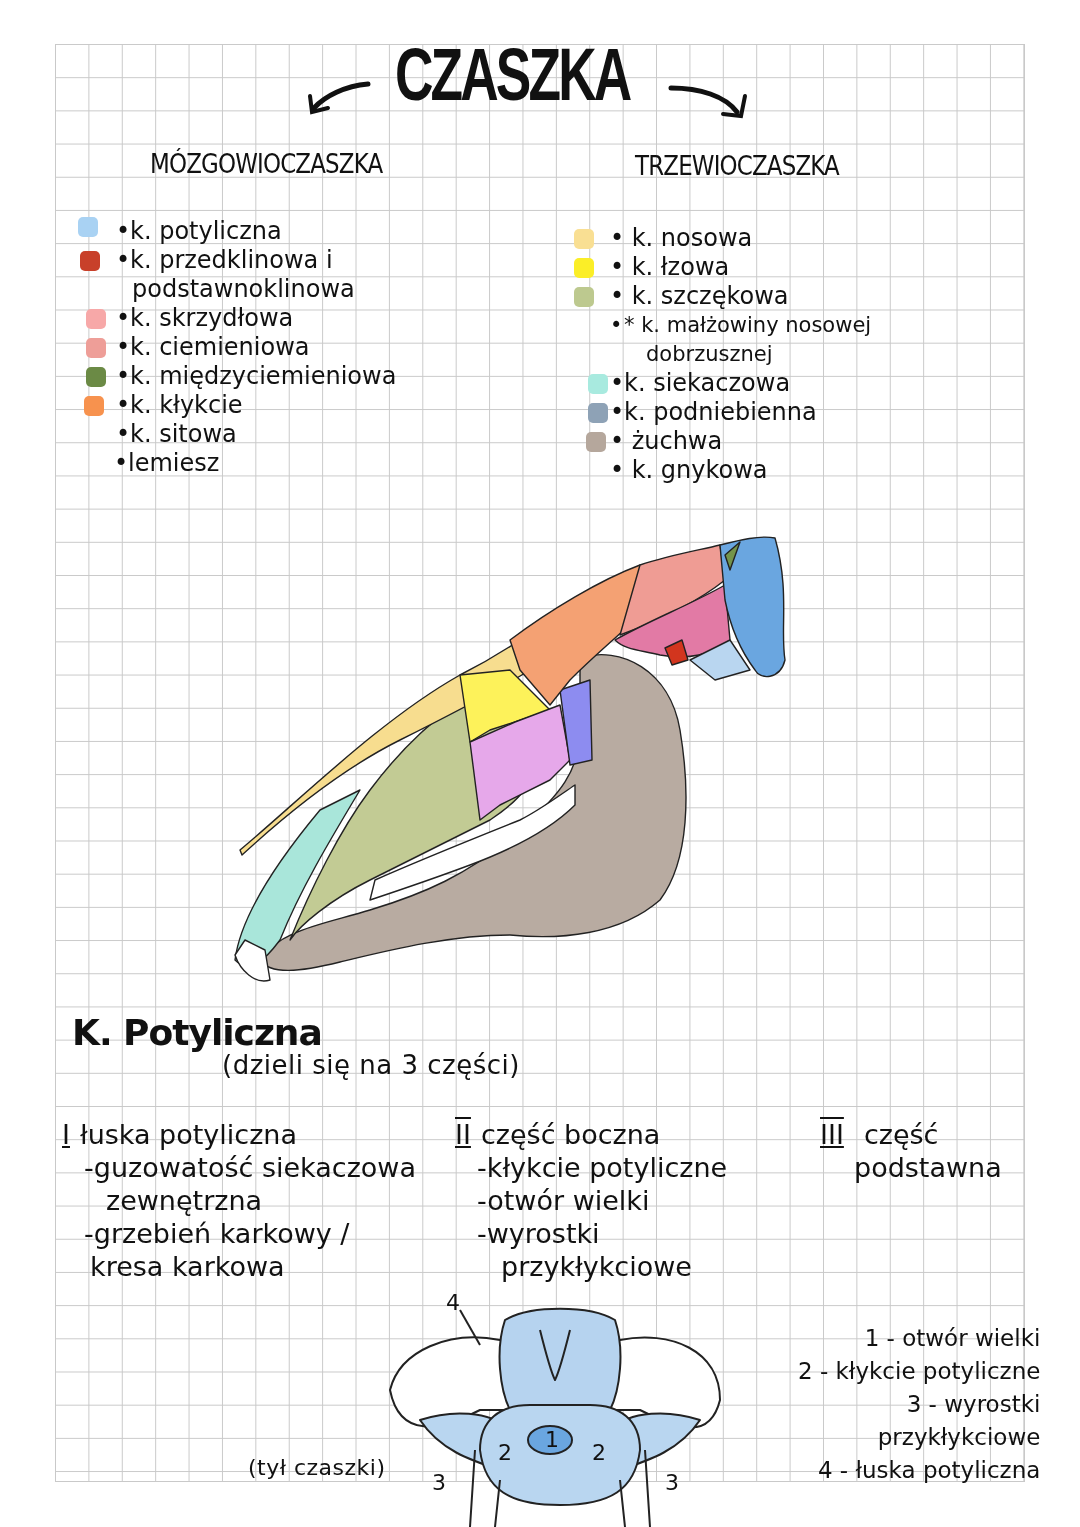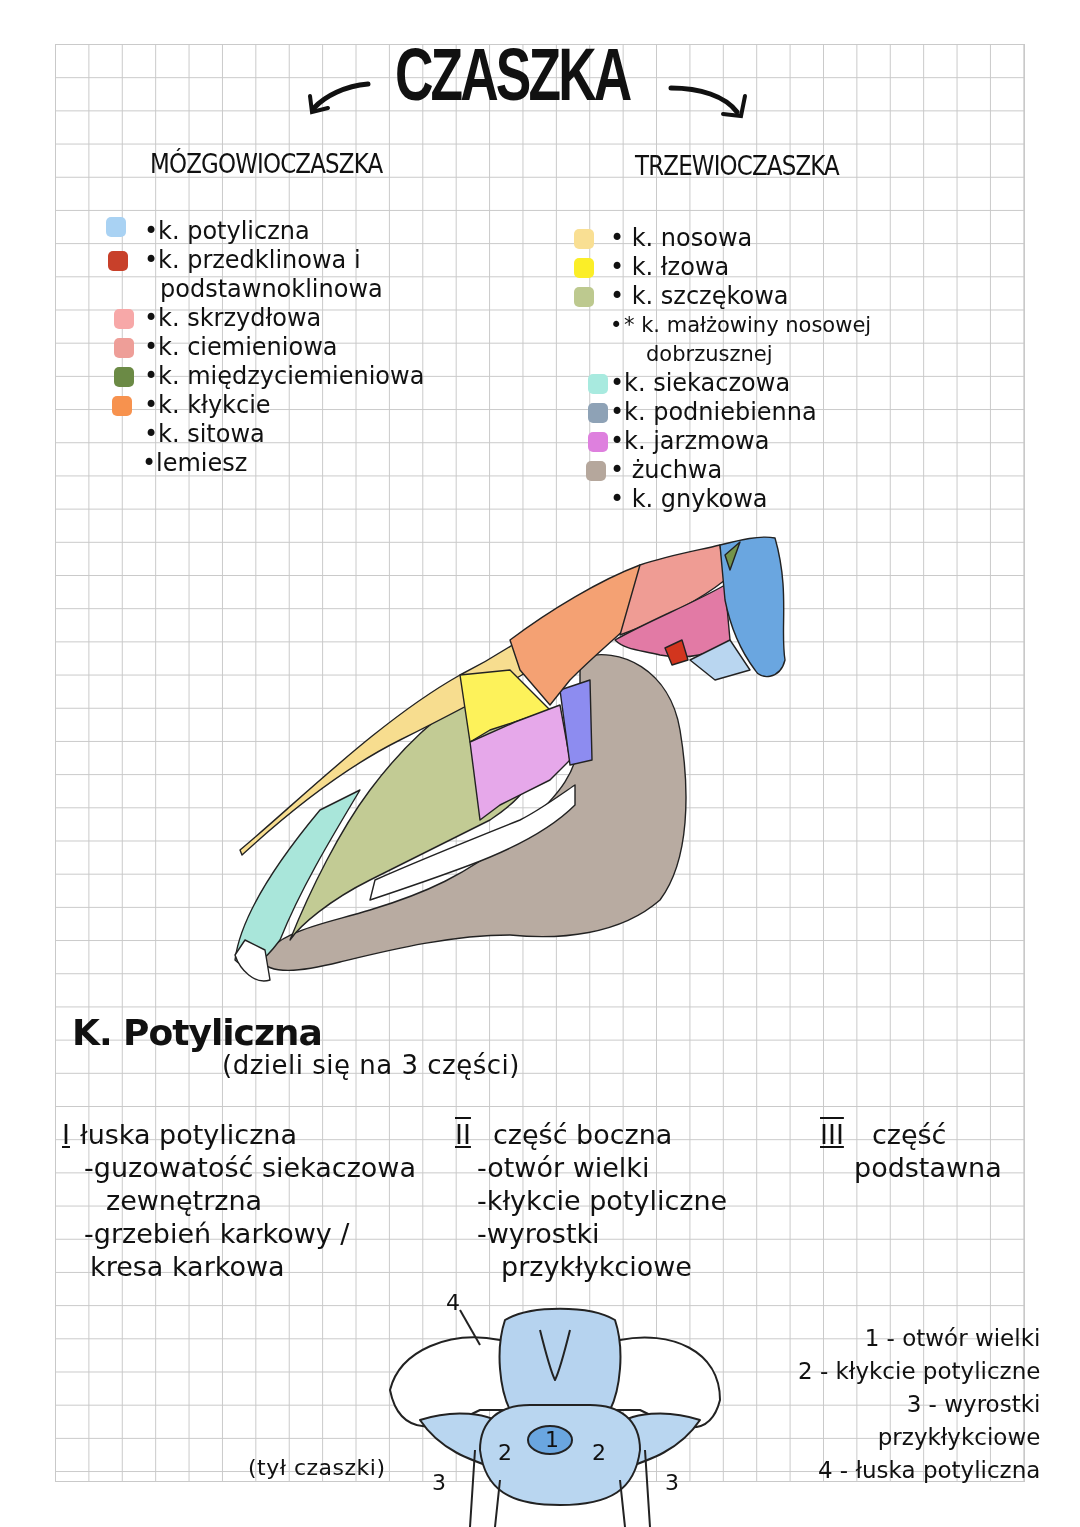--- a/index.html
+++ b/index.html
@@ -39,41 +39,40 @@
   <path d="M68 6 C45 8 25 18 14 30" stroke="#111" stroke-width="5" fill="none" stroke-linecap="round"></path>
   <path d="M10 18 L12 34 L28 30" stroke="#111" stroke-width="4" fill="none" stroke-linecap="round"></path>
 </svg>
 <svg class="abs" style="left:665px;top:80px" width="90" height="45">
   <path d="M6 8 C35 8 60 16 72 32" stroke="#111" stroke-width="5" fill="none" stroke-linecap="round"></path>
   <path d="M80 16 L76 36 L58 34" stroke="#111" stroke-width="4" fill="none" stroke-linecap="round"></path>
 </svg>
 <div class="abs subhead" style="left:150px;top:148px">MÓZGOWIOCZASZKA</div>
 <div class="abs subhead" style="left:635px;top:150px">TRZEWIOCZASZKA</div>
 
-<ul class="abs list" style="left:104px;top:217px;width:360px">
+<ul class="abs list" style="left:76px;top:217px;width:360px">
   <li style="padding-left:40px"><span class="swatch" style="left:2px;top:0;background:#a9d2f3"></span><span class="bullet">•</span><span>k. potyliczna</span></li>
   <li style="padding-left:40px"><span class="swatch" style="left:4px;background:#c8402a"></span><span class="bullet">•</span><span>k. przedklinowa  i</span></li>
   <li style="padding-left:56px"><span>podstawnoklinowa</span></li>
   <li style="padding-left:40px"><span class="swatch" style="left:10px;background:#f7a8a8"></span><span class="bullet">•</span><span>k. skrzydłowa</span></li>
   <li style="padding-left:40px"><span class="swatch" style="left:10px;background:#ee9e98"></span><span class="bullet">•</span><span>k. ciemieniowa</span></li>
   <li style="padding-left:40px"><span class="swatch" style="left:10px;background:#6b8a45"></span><span class="bullet">•</span><span>k. międzyciemieniowa</span></li>
   <li style="padding-left:40px"><span class="swatch" style="left:8px;background:#f7924e"></span><span class="bullet">•</span><span>k. kłykcie</span></li>
   <li style="padding-left:40px"><span class="bullet">•</span><span>k. sitowa</span></li>
   <li style="padding-left:38px"><span class="bullet">•</span><span>lemiesz</span></li>
 </ul>
 
 <ul class="abs list" style="left:570px;top:224px;width:380px">
   <li style="padding-left:40px"><span class="swatch" style="left:4px;background:#f9df93"></span><span class="bullet">•</span> <span>k. nosowa</span></li>
   <li style="padding-left:40px"><span class="swatch" style="left:4px;background:#fbee27"></span><span class="bullet">•</span> <span>k. łzowa</span></li>
   <li style="padding-left:40px"><span class="swatch" style="left:4px;background:#bdc98f"></span><span class="bullet">•</span> <span>k. szczękowa</span></li>
   <li style="padding-left:40px;font-size:21px"><span class="bullet">•</span><span>* k. małżowiny nosowej</span></li>
   <li style="padding-left:76px;font-size:21px"><span>dobrzusznej</span></li>
   <li style="padding-left:40px"><span class="swatch" style="left:18px;background:#a8eadf"></span><span class="bullet">•</span><span>k. siekaczowa</span></li>
   <li style="padding-left:40px"><span class="swatch" style="left:18px;background:#8ea2b6"></span><span class="bullet">•</span><span>k. podniebienna</span></li>
-  <li style="padding-left:40px"><span class="swatch" style="left:18px;background:#de80de"></span><span class="bullet">•</span><span>k. jarzmowa</span></li>
   <li style="padding-left:40px"><span class="swatch" style="left:16px;background:#b5a79c"></span><span class="bullet">•</span> <span>żuchwa</span></li>
   <li style="padding-left:40px"><span class="bullet">•</span> <span>k. gnykowa</span></li>
 </ul>
 
 <svg class="abs" style="left:220px;top:530px" width="580" height="470" viewBox="0 0 580 470">
   <g stroke="#222" stroke-width="1.4" stroke-linejoin="round">
 
     <path d="M360 128 C400 115 450 140 460 200 C470 260 470 330 440 370 C400 405 340 410 290 405 C230 405 170 420 120 432 C80 442 50 445 40 430 C60 400 100 395 150 380 C200 365 250 345 300 300 C340 265 360 240 360 200 Z" fill="#b8aba1"></path>
 
     <path d="M70 410 C90 360 120 300 150 260 C180 220 220 180 250 170 C280 170 300 190 310 220 C320 250 300 270 270 290 C230 310 190 330 150 350 C110 370 80 395 70 410 Z" fill="#c2cb94"></path>
@@ -110,29 +109,29 @@
 
 <div class="abs col" style="left:62px;top:1118px">
   <div><span style="text-decoration:underline;margin-right:10px">I</span><span>łuska potyliczna</span></div>
   <div style="padding-left:22px">-guzowatość siekaczowa</div>
   <div style="padding-left:44px">  zewnętrzna</div>
   <div style="padding-left:22px">-grzebień karkowy /</div>
   <div style="padding-left:28px"> kresa karkowa</div>
 </div>
 
 <div class="abs col" style="left:455px;top:1118px">
-  <div><span style="text-decoration:underline overline;margin-right:22px">II</span><span>część boczna</span></div>
+  <div><span style="text-decoration:underline overline;margin-right:10px">II</span><span>część boczna</span></div>
+  <div style="padding-left:22px">-kłykcie potyliczne</div>
   <div style="padding-left:22px">-otwór wielki</div>
-  <div style="padding-left:22px">-kłykcie potyliczne</div>
   <div style="padding-left:22px">-wyrostki</div>
   <div style="padding-left:46px">   przykłykciowe</div>
 </div>
 
 <div class="abs col" style="left:820px;top:1118px">
-  <div><span style="text-decoration:underline overline;margin-right:28px">III</span><span>część</span></div>
+  <div><span style="text-decoration:underline overline;margin-right:20px">III</span><span>część</span></div>
   <div style="padding-left:34px">podstawna</div>
 </div>
 
 <svg class="abs" style="left:380px;top:1290px" width="360" height="237" viewBox="0 0 360 237">
   <g stroke="#222" stroke-width="2" fill="none" stroke-linejoin="round">
     <path d="M10 100 C20 60 70 40 120 50 L240 50 C290 40 340 60 340 110 C330 150 300 140 260 120 L100 120 C60 140 20 150 10 100 Z" fill="#ffffff"></path>
     <path d="M40 130 C70 120 110 120 130 140 L120 180 C90 170 60 160 40 130 Z" fill="#b9d6f0"></path>
     <path d="M320 130 C290 120 250 120 230 140 L240 180 C270 170 300 160 320 130 Z" fill="#b9d6f0"></path>
     <path d="M125 30 C150 15 210 15 235 30 C245 60 240 100 230 120 L130 120 C120 100 115 60 125 30 Z" fill="#b6d3ef"></path>
     <path d="M100 160 C100 130 120 115 150 115 L210 115 C240 115 260 130 260 160 C255 200 230 215 180 215 C130 215 105 200 100 160 Z" fill="#b9d6f0"></path>

